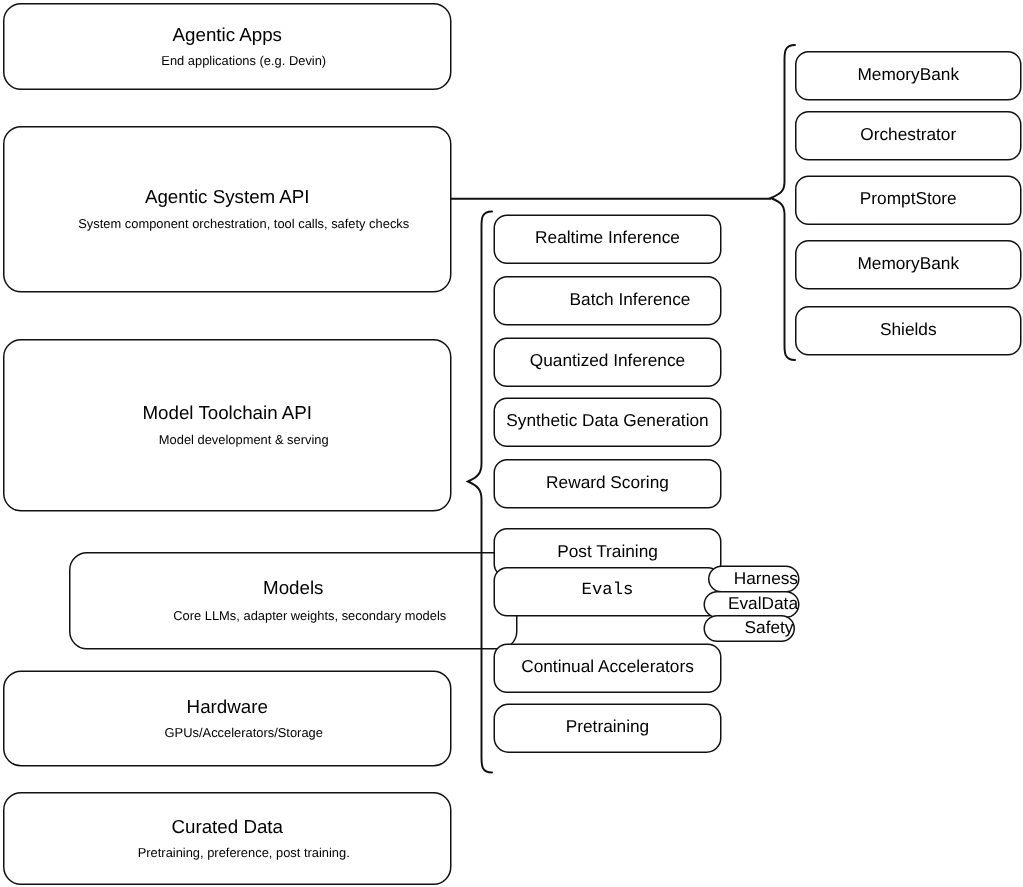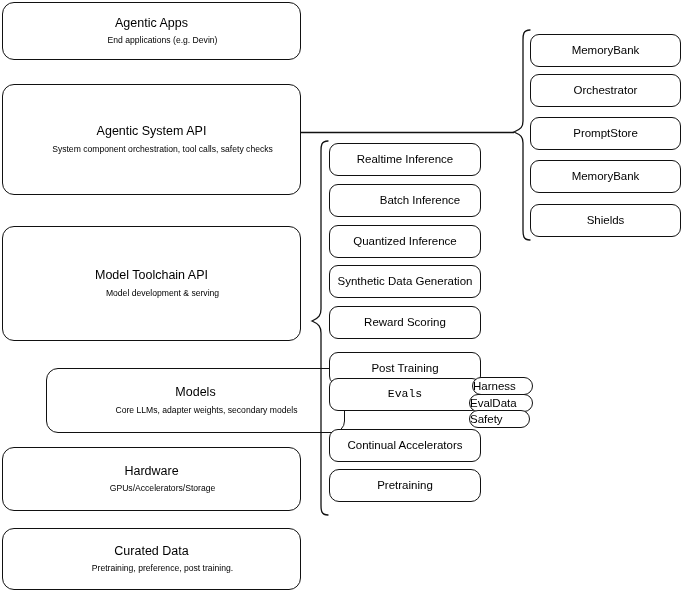--- a/index.html
+++ b/index.html
@@ -66,21 +66,21 @@
 
   
   .pill {
     position: absolute;
     box-sizing: border-box;
     border: 1.4px solid #111111;
     border-radius: 999px;
     background: #ffffff;
     display: flex;
     align-items: center;
-    justify-content: flex-start;
+    justify-content: flex-end;
     font-size: 11.5px;
     white-space: nowrap;
     height: 18px;
   }
 
   
   .bracket {
     position: absolute;
     pointer-events: none;
   }

